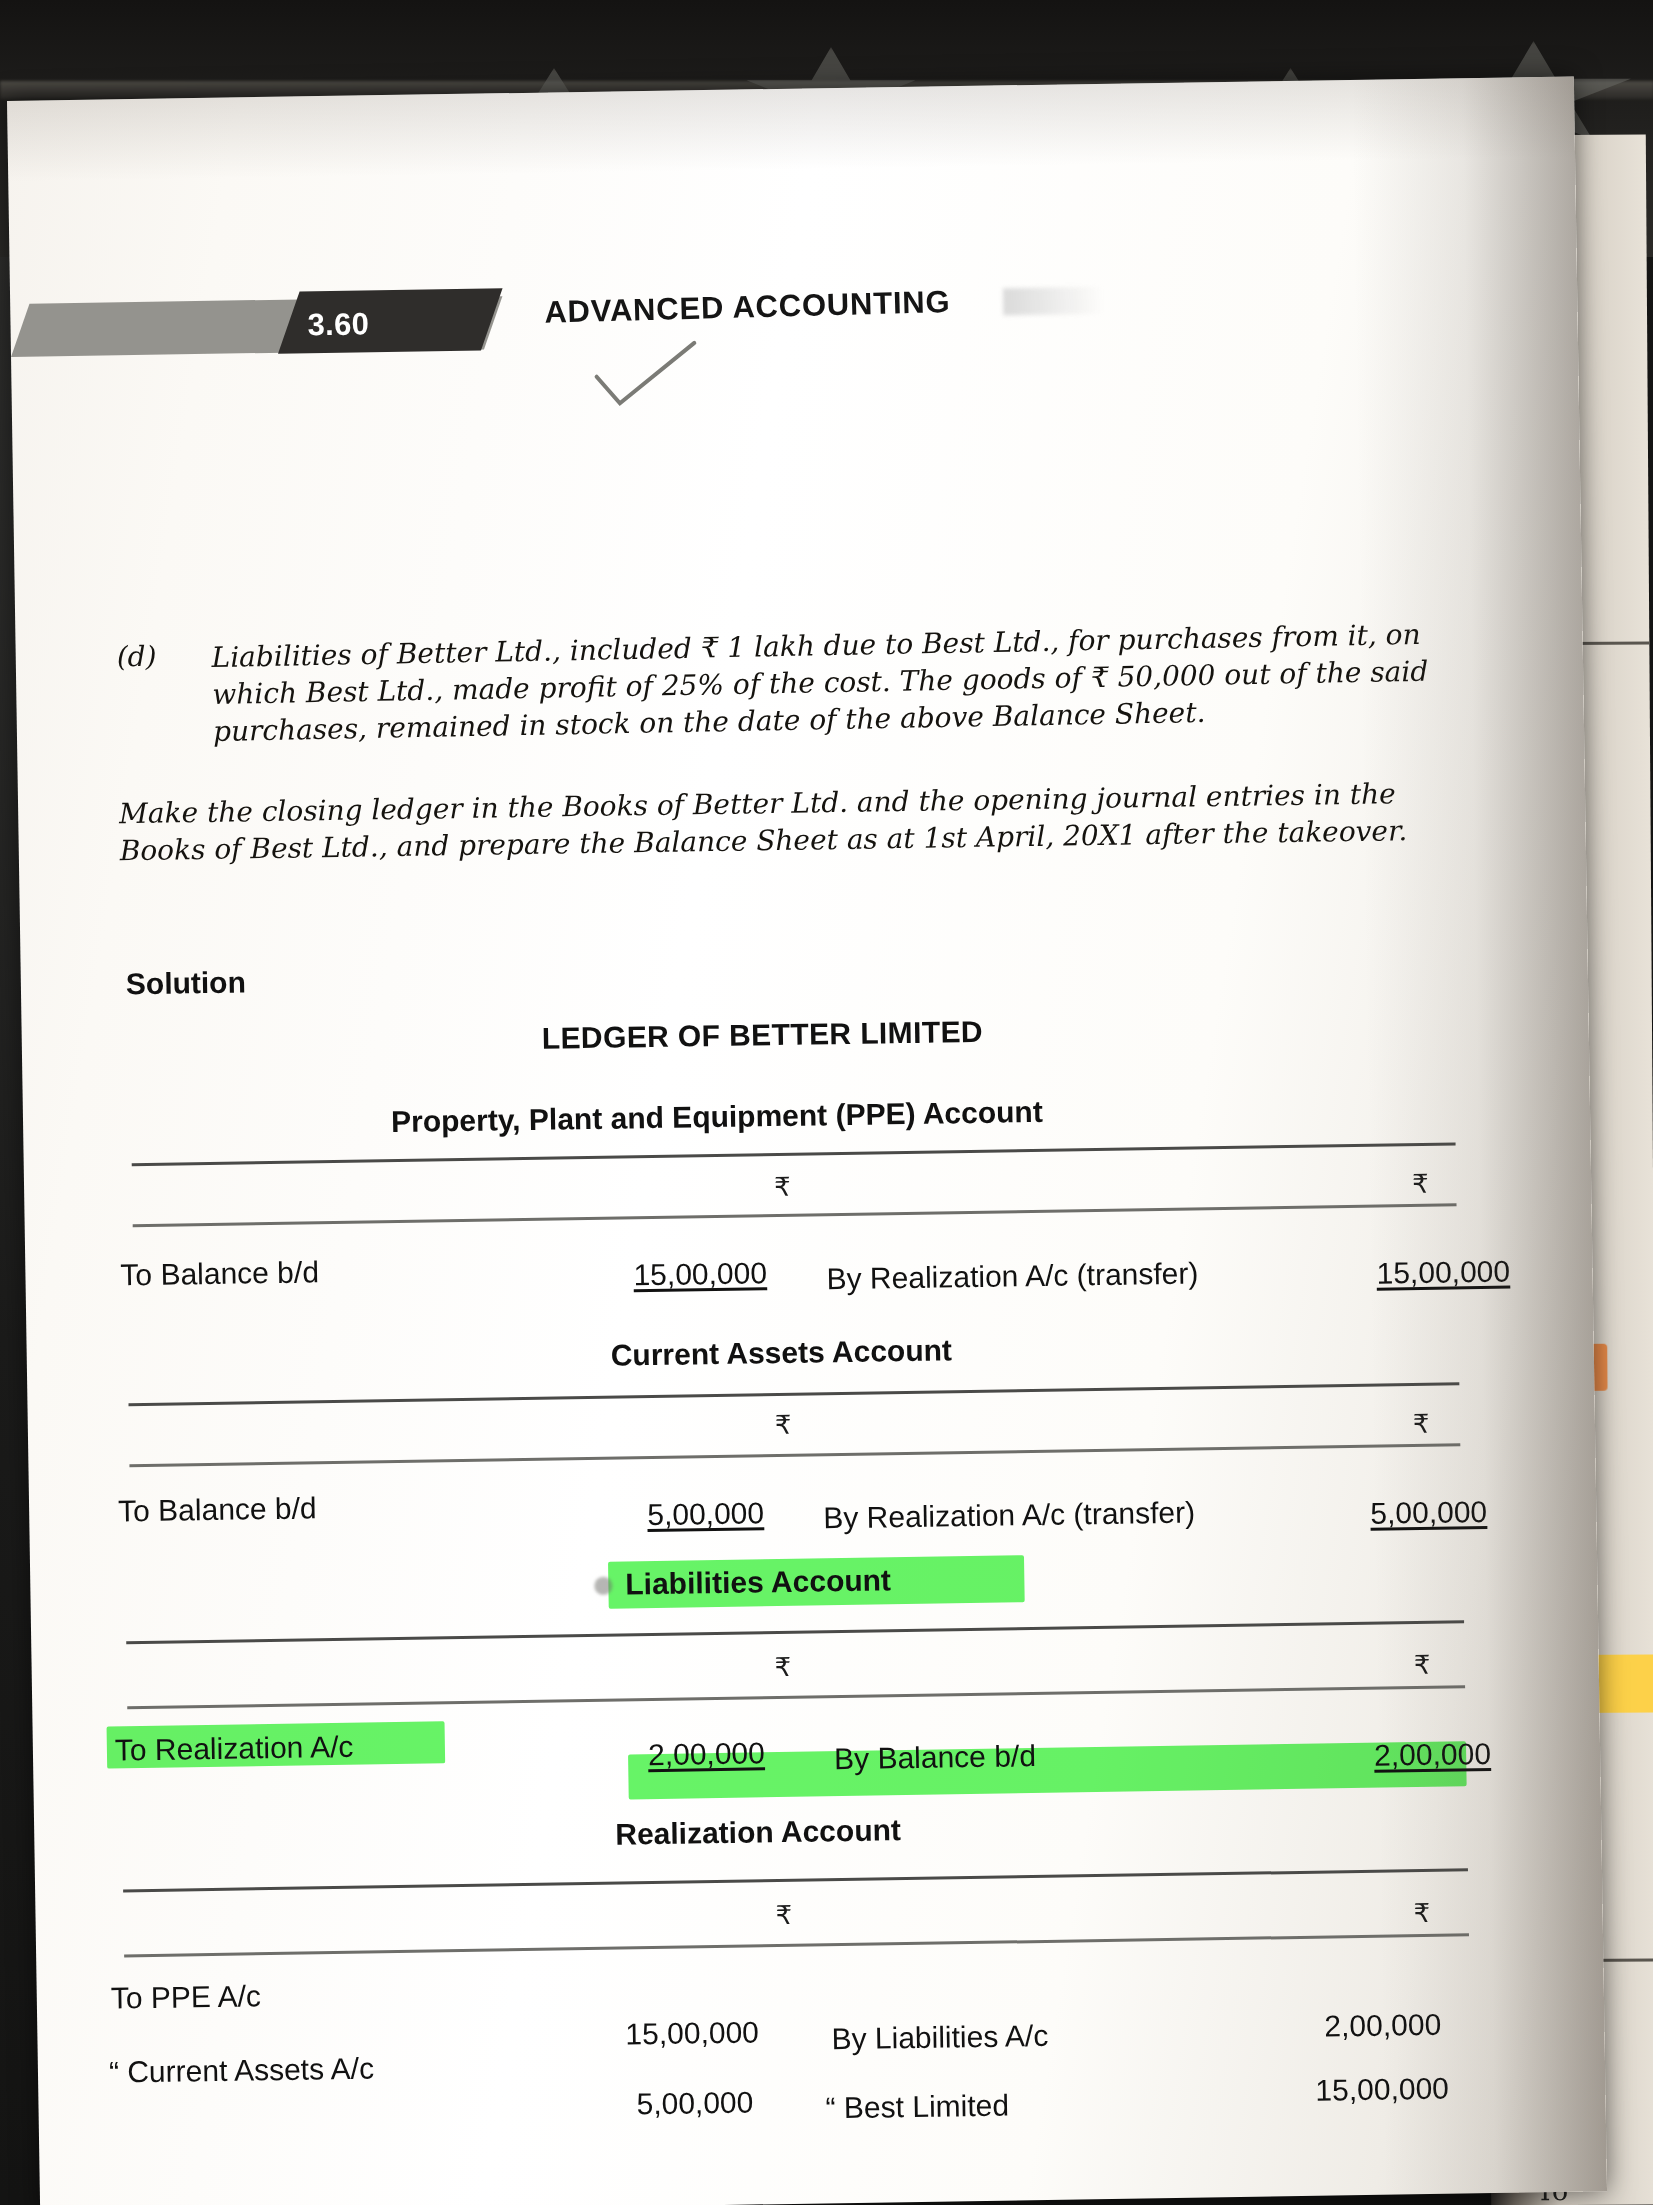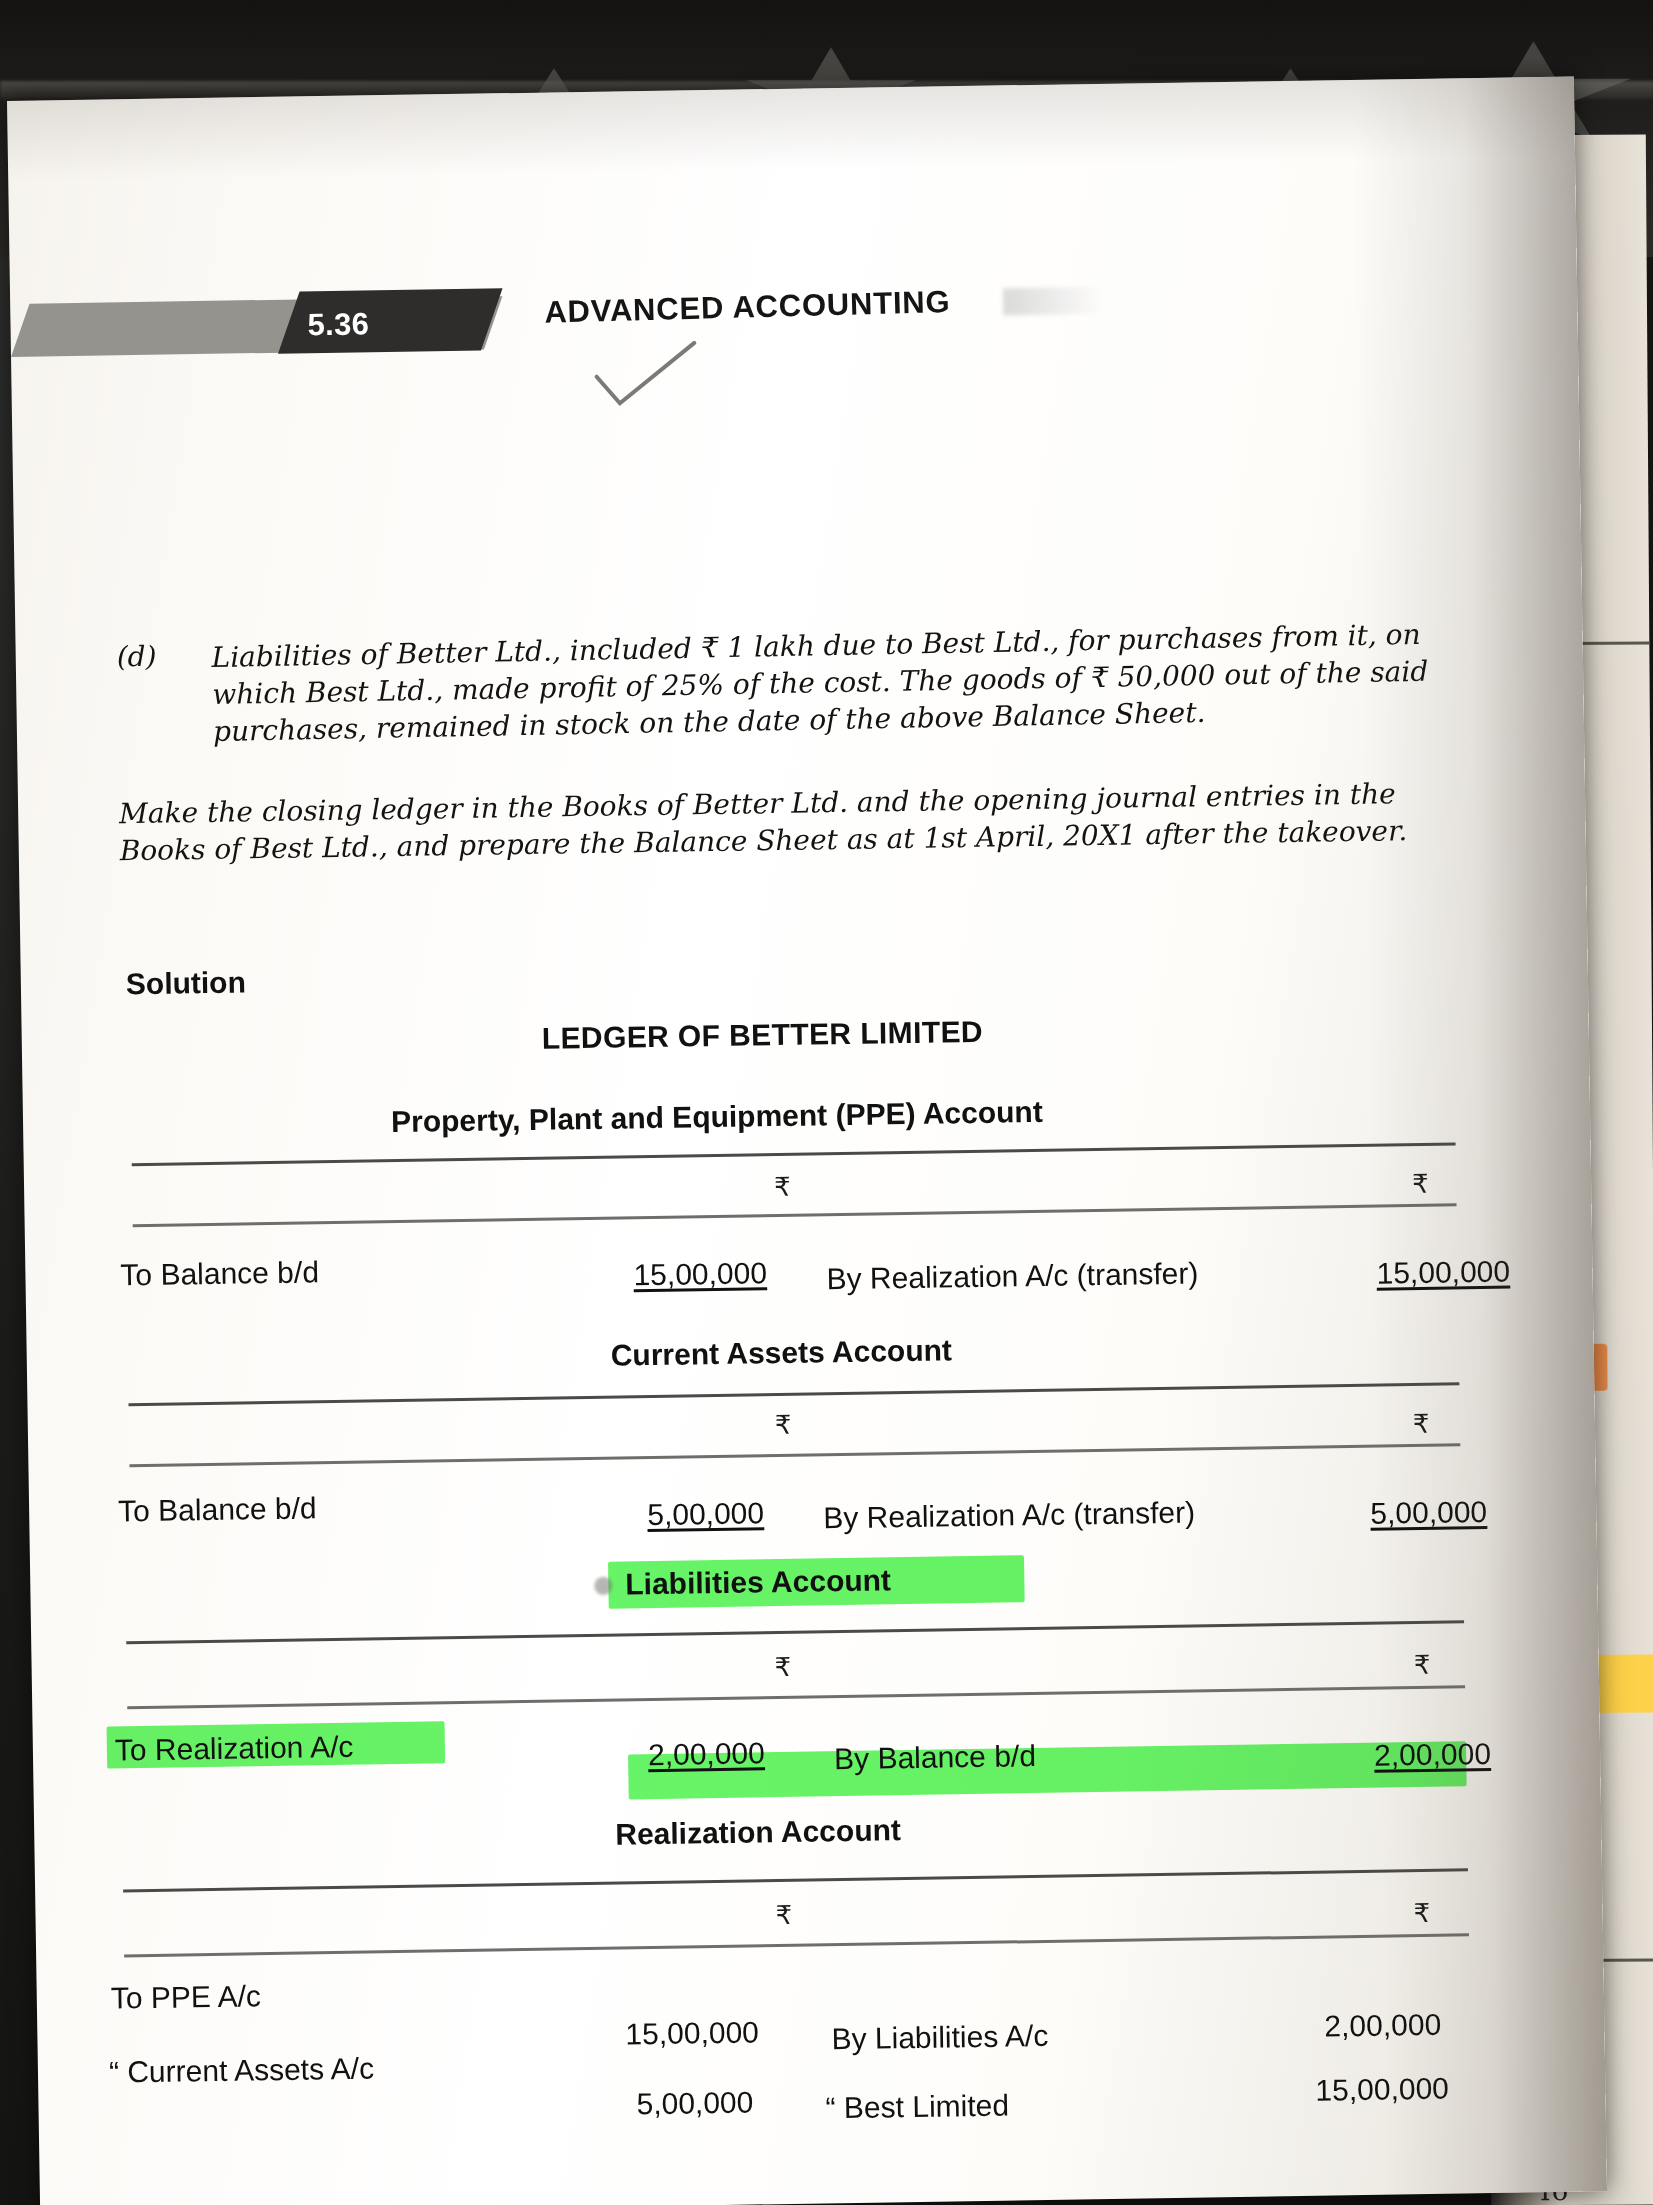--- a/index.html
+++ b/index.html
@@ -296,21 +296,21 @@
     <div class="np-line" style="left:41px;top:1824px;width:135px;"></div>
     <div class="np-text" style="left:45px;top:1804px;">To</div>
     <div class="np-text" style="left:45px;top:2040px;">To</div>
   </div>
 
   <div id="page">
     <div class="page-inner">
 
       <div class="rh-tab"></div>
       <div class="rh-tab2"></div>
-      <div class="rh-num">5.36</div>
+      <div class="rh-num">3.60</div>
       <div class="rh-title">ADVANCED ACCOUNTING</div>
       <div class="rh-ghost"></div>
 
       <svg class="checkmark" viewBox="0 0 160 110">
         <path d="M6 52 L40 92 L152 4" fill="none" stroke="#7b7b76" stroke-width="6" stroke-linecap="round"></path>
       </svg>
 
       <div class="para-d-label">(d)</div>
       <div class="para para-d">Liabilities of Better Ltd., included ₹ 1 lakh due to Best Ltd., for purchases from it, on which Best Ltd., made profit of 25% of the cost. The goods of ₹ 50,000 out of the said purchases, remained in stock on the date of the above Balance Sheet.</div>
       <div class="para para-make">Make the closing ledger in the Books of Better Ltd. and the opening journal entries in the Books of Best Ltd., and prepare the Balance Sheet as at 1st April, 20X1 after the takeover.</div>

